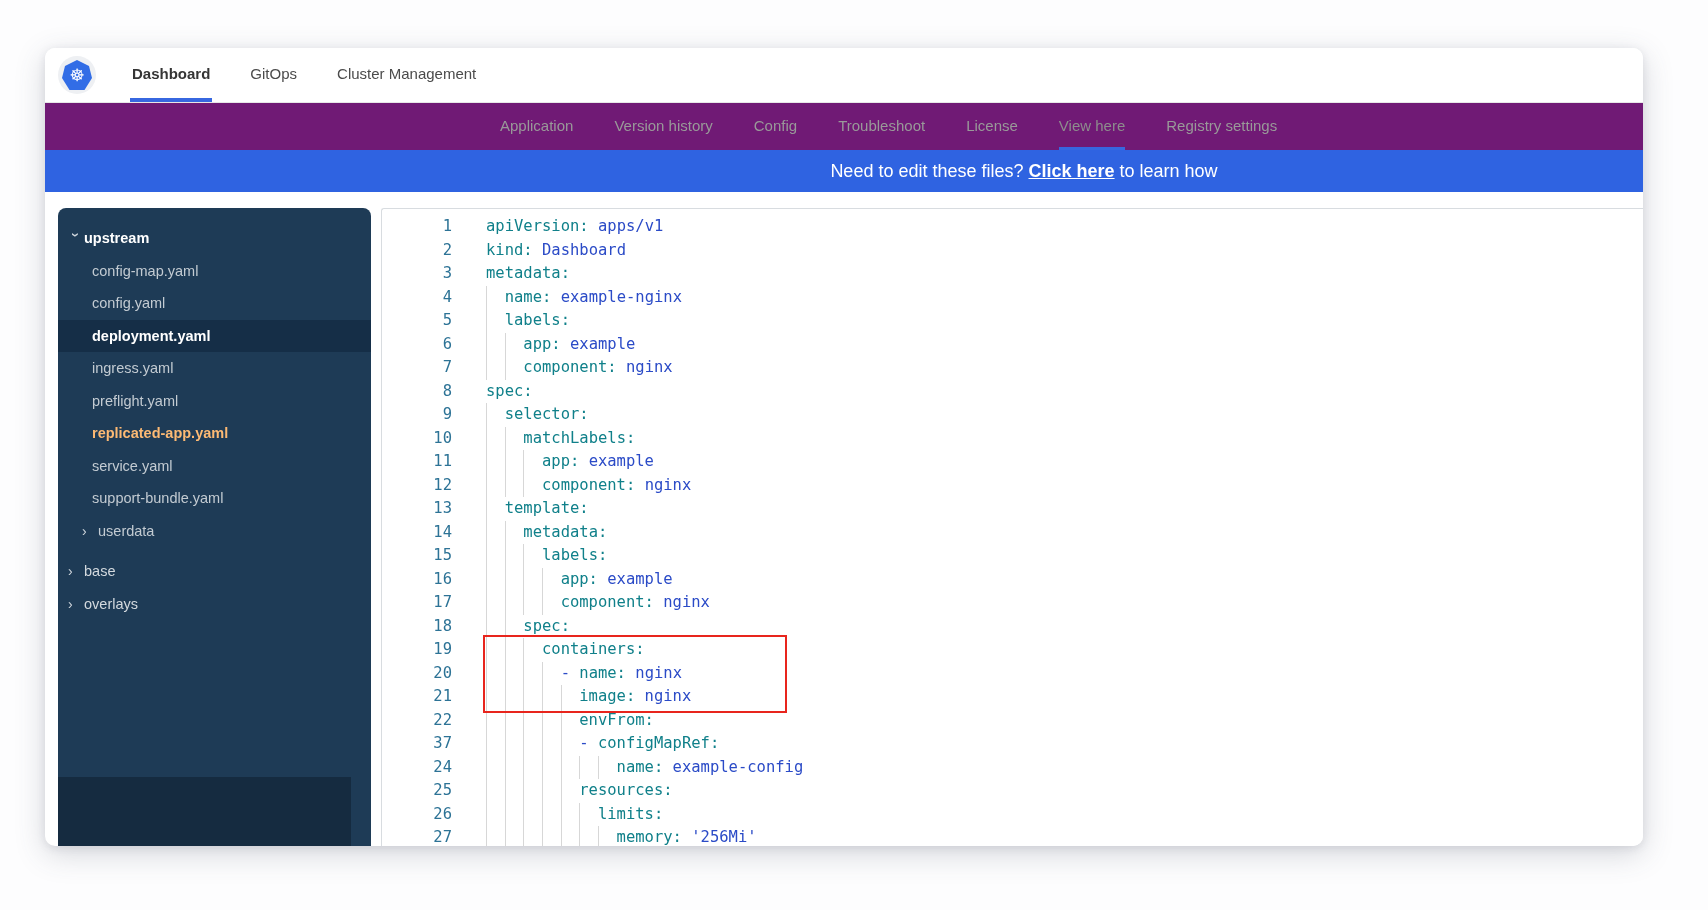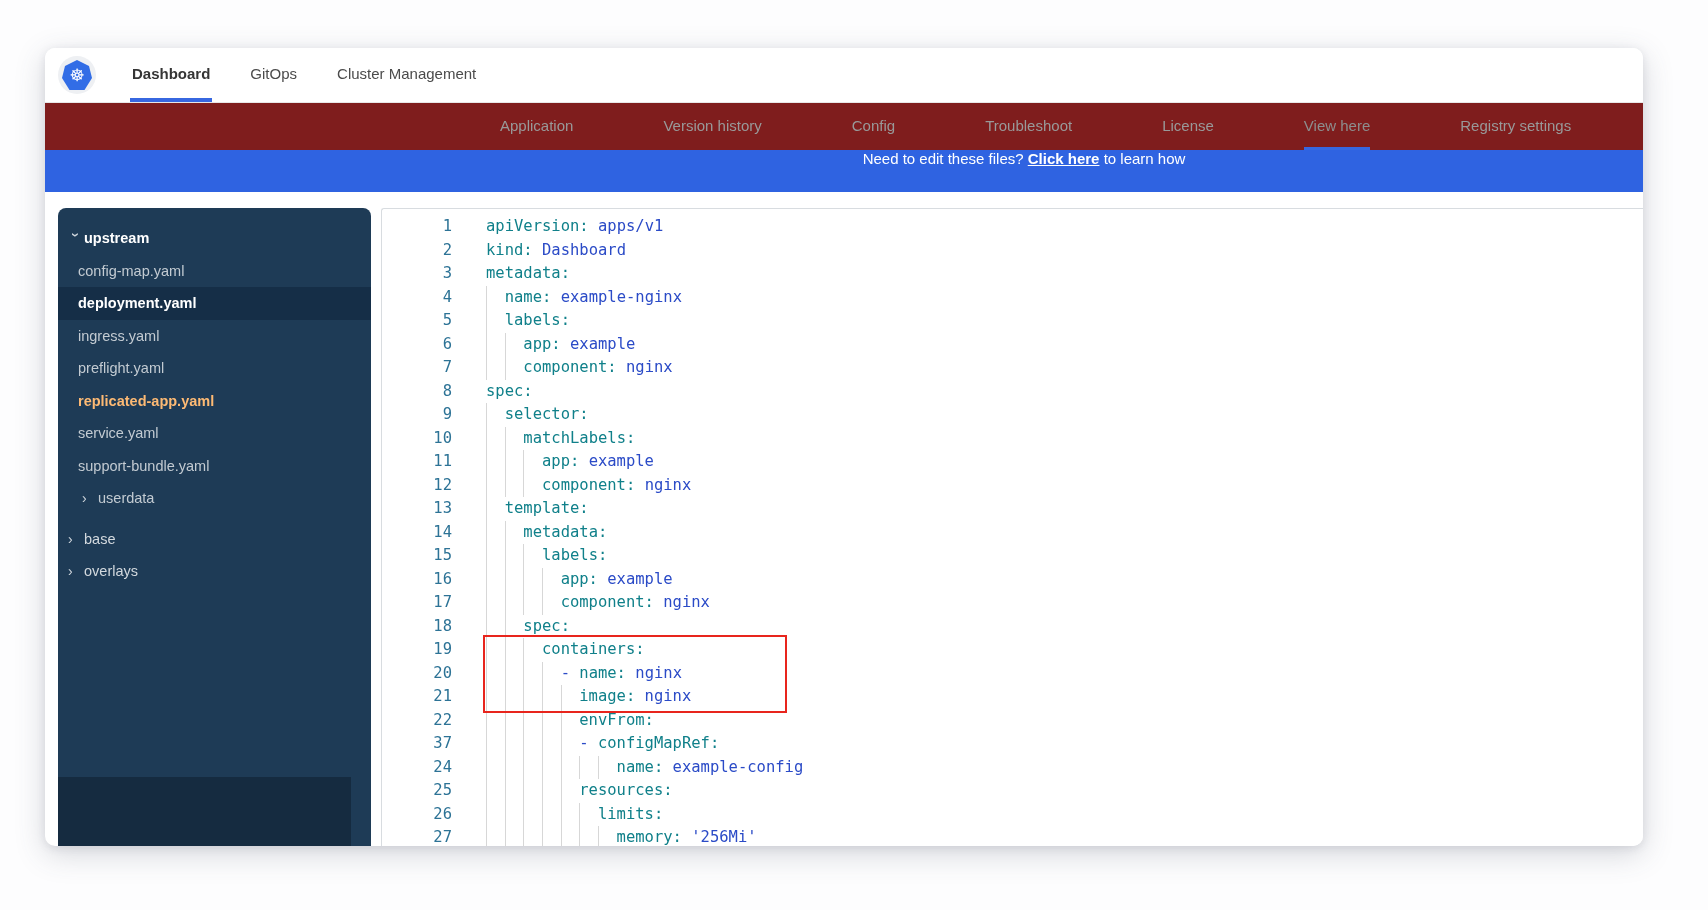--- a/index.html
+++ b/index.html
@@ -15,40 +15,40 @@
   
   .topnav{height:55px;display:flex;align-items:stretch;border-bottom:1px solid #e7e7e7;background:#fff;padding-left:13px}
   .logo{width:38px;height:38px;border-radius:50%;background:#eef0f3;align-self:center;display:flex;align-items:center;justify-content:center}
   .hept{width:30px;height:30px;background:#326de6;display:flex;align-items:center;justify-content:center;
         clip-path:polygon(50% 0%,90% 20%,100% 60%,75% 100%,25% 100%,0% 60%,10% 20%);color:#fff;font-size:17px;line-height:1}
   .toptabs{display:flex;gap:36px;margin-left:34px}
   .toptab{display:flex;align-items:center;font-size:15px;color:#4b4b4b;border-bottom:4px solid transparent;padding:0 2px;cursor:pointer;white-space:nowrap}
   .toptab.active{color:#353535;font-weight:700;border-bottom-color:var(--accent)}
 
   
-  .subnav{height:47px;background:#7f1d1d;display:flex;gap:90px;padding-left:455px;overflow:hidden;white-space:nowrap}
+  .subnav{height:47px;background:#701a75;display:flex;gap:41px;padding-left:455px;overflow:hidden;white-space:nowrap}
   .subtab{display:flex;align-items:center;font-size:15px;color:#999;border-bottom:3px solid transparent;cursor:pointer}
   .subtab.active{border-bottom-color:var(--accent);color:#8d8d8d}
 
   
-  .banner{height:42px;background:var(--banner);color:#fff;display:flex;align-items:flex-start;justify-content:center;
-          font-size:15px;padding-left:360px}
+  .banner{height:42px;background:var(--banner);color:#fff;display:flex;align-items:center;justify-content:center;
+          font-size:18px;padding-left:360px}
   .banner span{white-space:pre}
   .banner a{color:#fff;font-weight:700;text-decoration:underline;cursor:pointer;white-space:pre}
 
   
   .content{display:flex;align-items:flex-start;padding:16px 0 0 13px;height:654px}
   .filetree{position:relative;width:313px;height:638px;background:var(--sbg);border-radius:8px 8px 0 0;
             padding-top:14px;color:#c3cbd2;font-size:14.5px;flex:none;overflow:hidden}
   .trow{height:32.5px;display:flex;align-items:center;cursor:pointer}
   .trow .chev{width:16px;color:#cfd6dc;font-size:14px;flex:none;display:flex;justify-content:flex-start}
   .chev.exp{transform:rotate(90deg) translateX(1px);transform-origin:45% 55%}
   .trow.root{padding-left:10px;color:#d3d9de}
   .trow.rootbold{font-weight:700;color:#fff}
-  .trow.file{padding-left:20px}
+  .trow.file{padding-left:34px}
   .trow.sub{padding-left:24px}
   .trow.selected{background:var(--ssel);color:#fff;font-weight:700}
   .trow.bold{color:#fdba74;font-weight:700}
   .strip{position:absolute;left:0;bottom:0;height:69px;width:calc(100% - 20px);background:var(--sstrip)}
 
   
   .editor{position:relative;flex:1;height:638px;margin-left:10px;background:#fff;border-top:1px solid #d8dce0;
           border-left:1px solid #d8dce0;border-radius:3px 0 0 0;overflow:hidden;padding-top:6px;cursor:text}
   .crow{display:flex;height:23.5px;font-family:"DejaVu Sans Mono","Liberation Mono",monospace;font-size:15.5px;line-height:23.5px}
   .ln{width:70px;flex:none;text-align:right;color:var(--ln)}
@@ -95,20 +95,23 @@
     <div class="content">
       <aside class="filetree">
         <div id="filetree-items">
             <div class="trow root rootbold">
               <span class="chev exp">›</span>
               <span>upstream</span>
             </div>
             <div class="trow file">
               <span>config-map.yaml</span>
             </div>
+            <div class="trow file">
+              <span>config.yaml</span>
+            </div>
             <div class="trow file selected">
               <span>deployment.yaml</span>
             </div>
             <div class="trow file">
               <span>ingress.yaml</span>
             </div>
             <div class="trow file">
               <span>preflight.yaml</span>
             </div>
             <div class="trow file bold">

